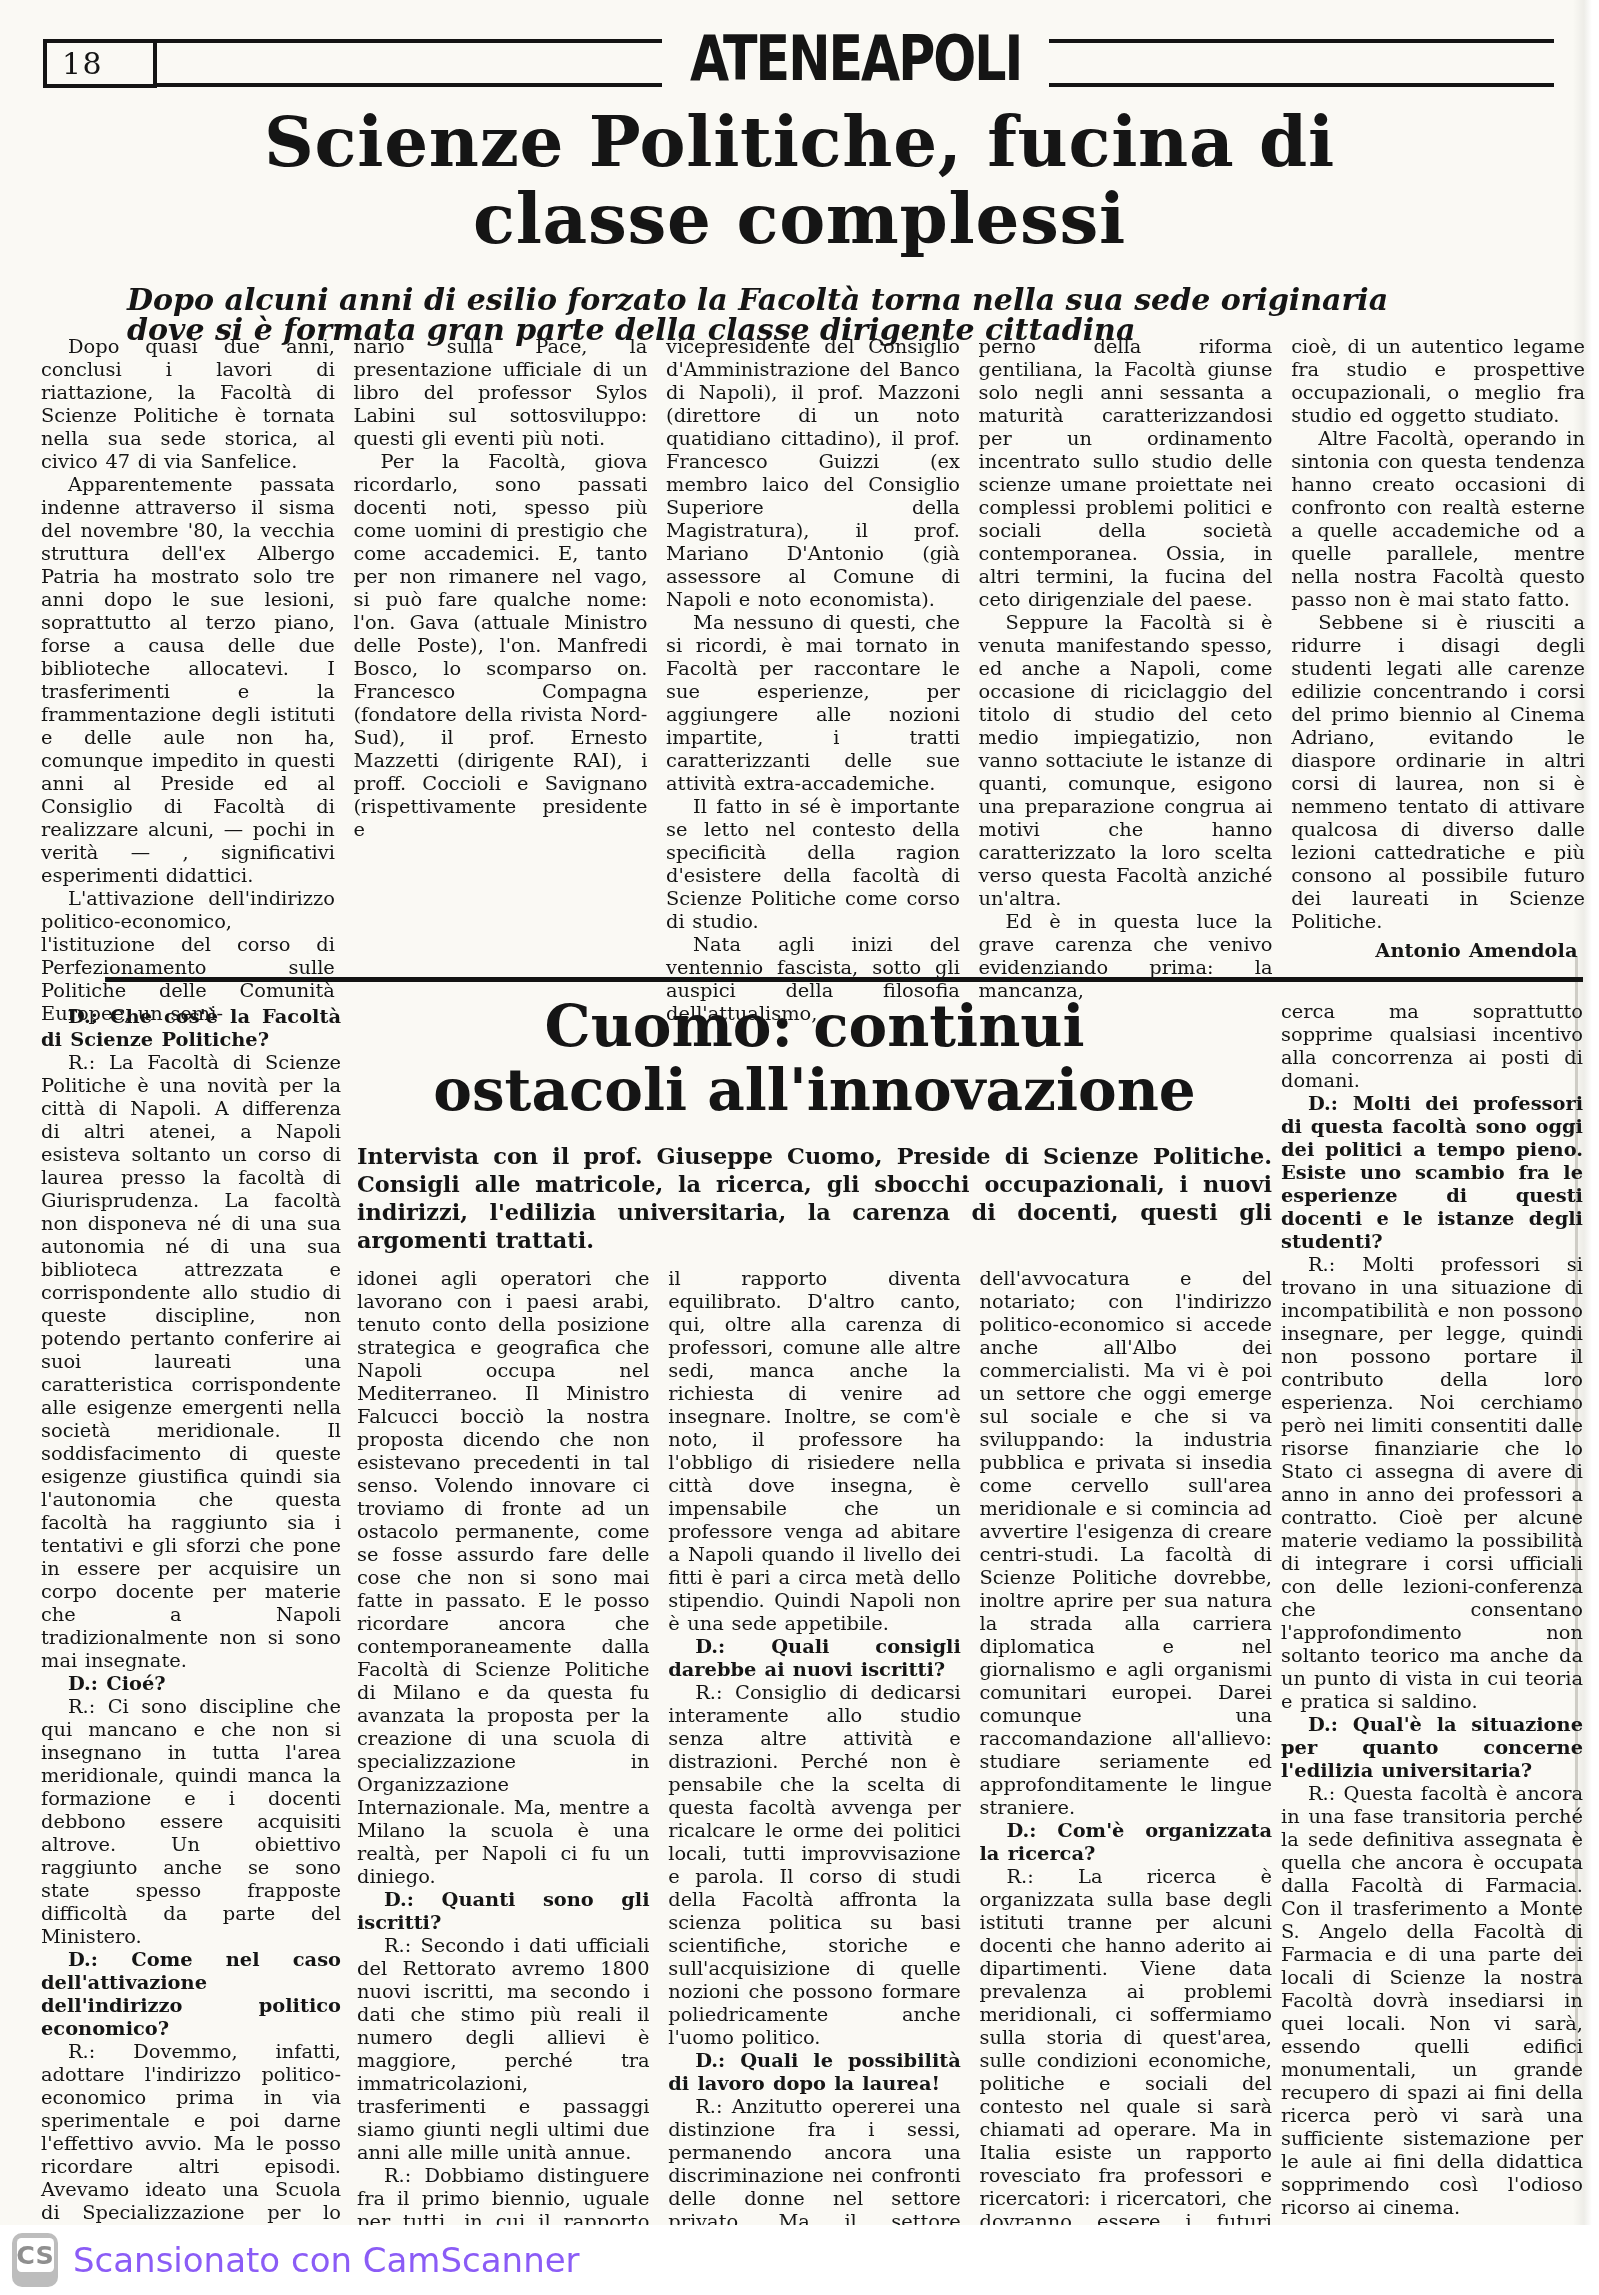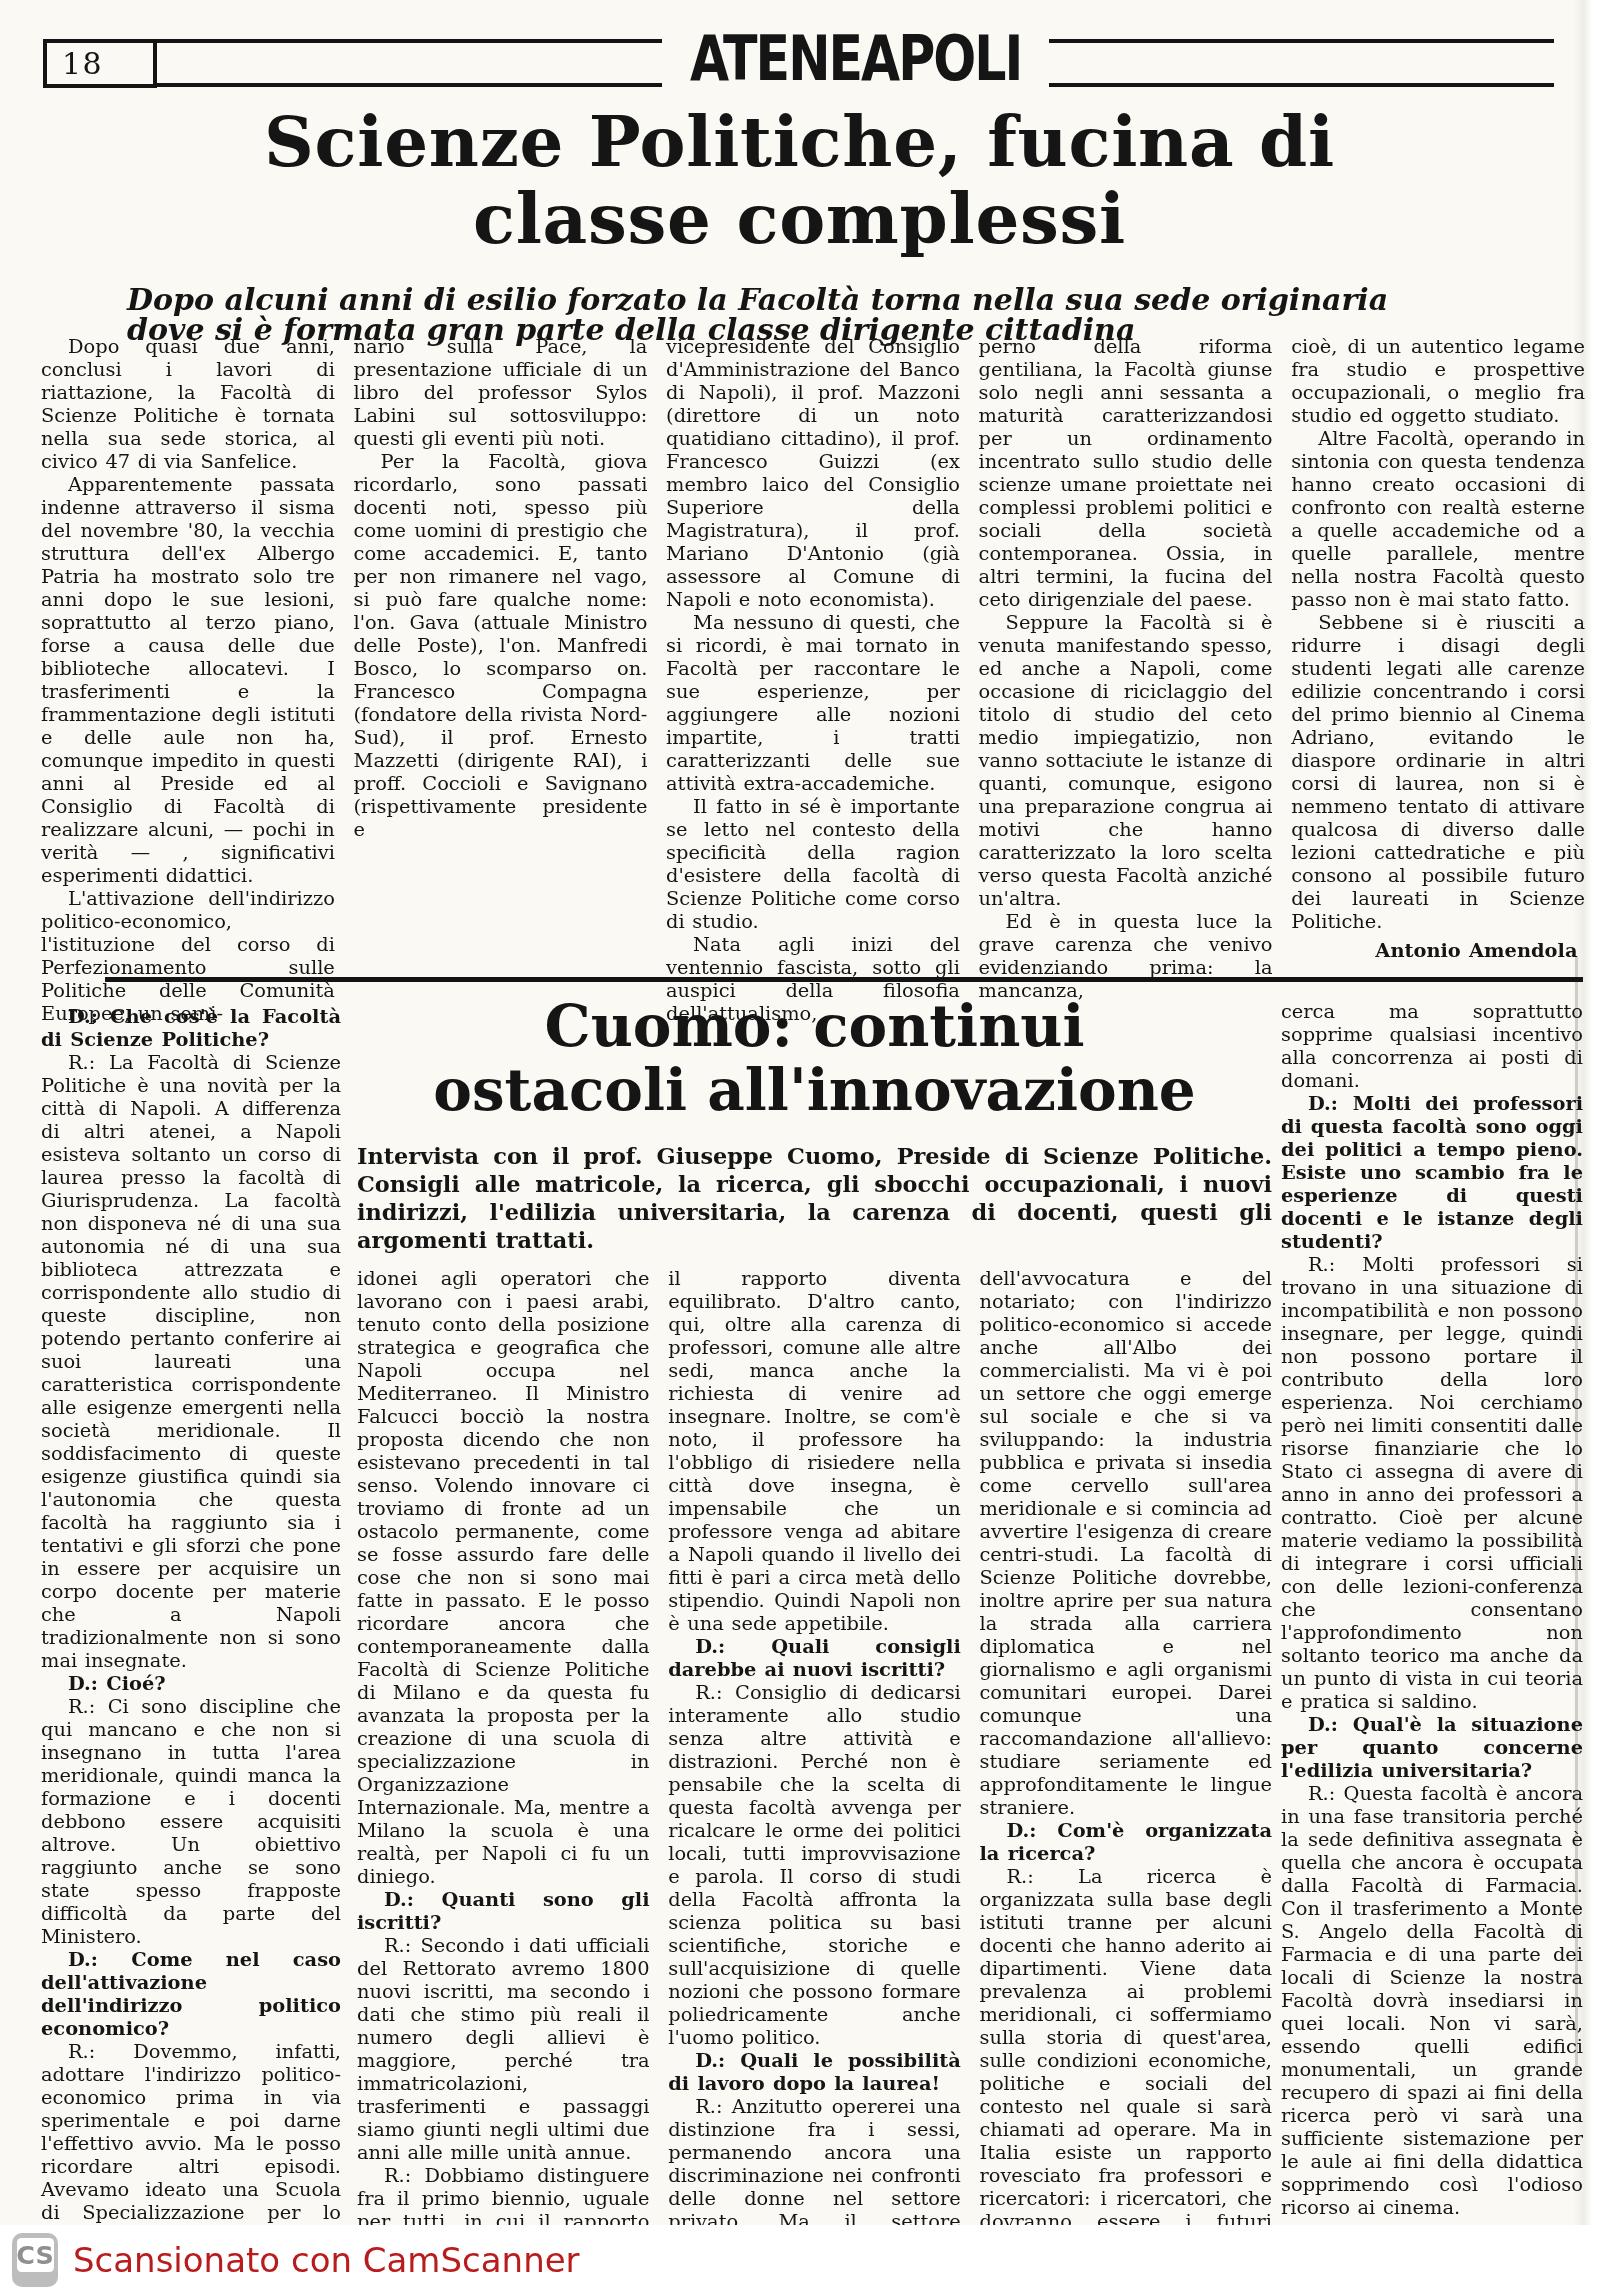--- a/index.html
+++ b/index.html
@@ -94,21 +94,21 @@
   }
   .cs-badge{
     width:46px;height:54px;border-radius:10px;background:#bdbdbd;
     position:relative;flex:0 0 auto;
   }
   .cs-badge .cs-inner{
     position:absolute;top:4.5px;left:4.5px;right:4.5px;height:34px;border-radius:4.5px;
     background:#ffffff;display:flex;align-items:center;justify-content:center;
     font-weight:bold;font-size:25.4px;color:#8f8f8f;letter-spacing:0px;
   }
-  .scanner-text{color:#b91c1c;font-size:34px;letter-spacing:0px;}
+  .scanner-text{color:#8b5cf6;font-size:34px;letter-spacing:0px;}
 </style>
 </head>
 <body>
 
 <div class="scan-edge"></div>
 <div class="scan-edge-line"></div>
 
 <div class="masthead-band">
   <div class="page-num-box">18</div>
   <div class="band-line"></div>

